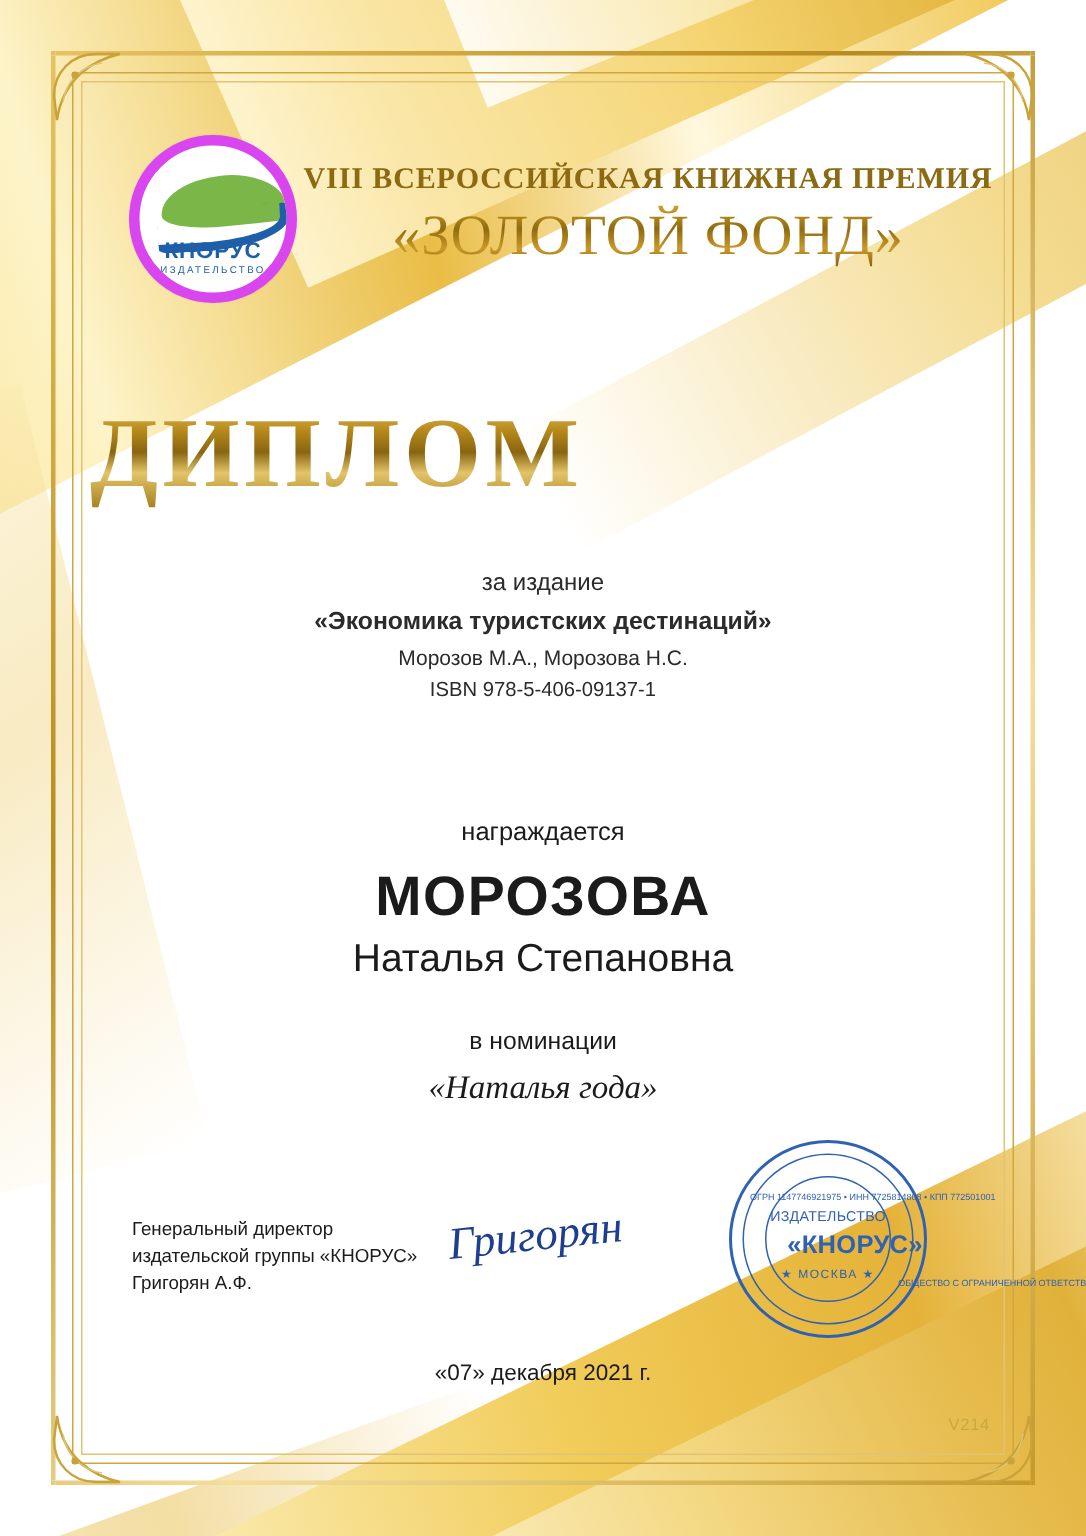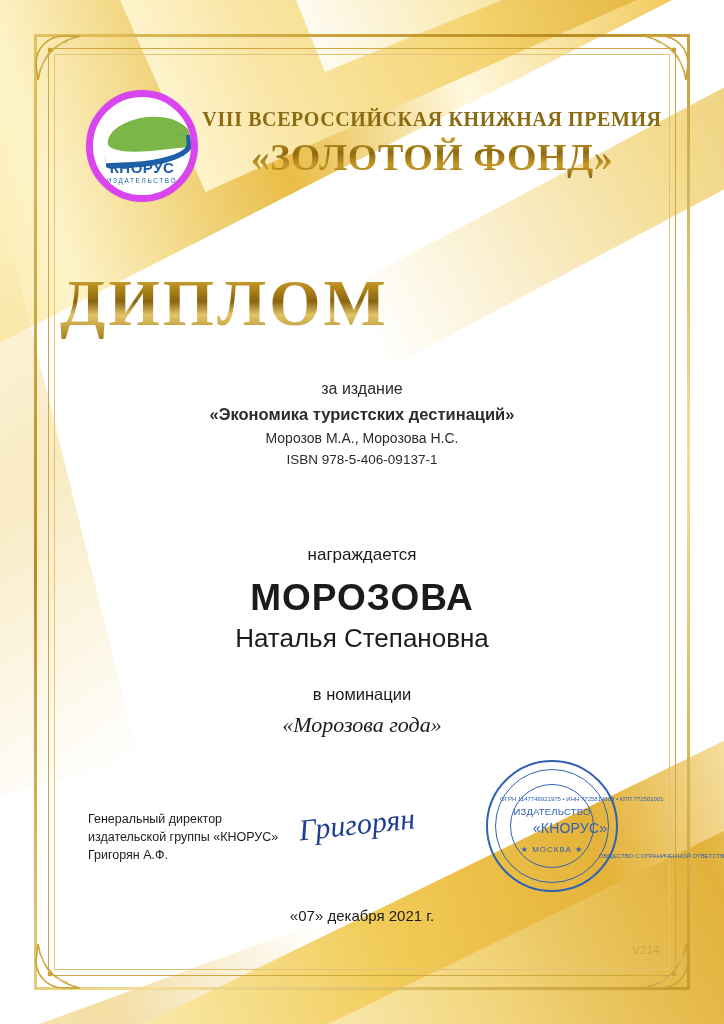--- a/index.html
+++ b/index.html
@@ -188,21 +188,21 @@
     font-family: Liberation Serif, serif;
     font-size: 20px;
     letter-spacing: .6px;
     font-weight: bold;
     color: #8c6a12;
     white-space: nowrap;
   }
   .award-line2 {
     font-family: "Liberation Serif", serif;
     font-size: 38px;
-    font-weight: bold;
+    font-weight: normal;
     margin-top: 4px;
     letter-spacing: .5px;
     background: linear-gradient(180deg, #d9a92c 0%, #8f6a10 40%, #c99a28 70%, #7d5c0c 100%);
     -webkit-background-clip: text;
     background-clip: text;
     color: #9a7416;
     -webkit-text-fill-color: transparent;
     white-space: nowrap;
   }
 
@@ -306,21 +306,21 @@
   }
   .stamp-center {
     position: absolute;
     left: 0; right: 0; top: 44px;
     text-align: center;
     font-size: 9.5px;
     line-height: 1.35;
     color: #2f62b3;
     letter-spacing: .2px;
   }
-  .stamp-center .big { font-size: 14px; font-weight: normal; padding-left: 36px; }
+  .stamp-center .big { font-size: 17px; font-weight: bold; padding-left: 36px; }
   .stamp-ring-text {
     position: absolute;
     inset: 0;
     font-size: 6px;
     color: #2f62b3;
   }
   .stamp-ring-text span {
     position: absolute;
     left: 50%; top: 50%;
     transform-origin: 0 0;
@@ -426,21 +426,21 @@
     </div>
 
     <div class="block-awardee">
       <div class="awardee-label">награждается</div>
       <div class="awardee-surname">МОРОЗОВА</div>
       <div class="awardee-name">Наталья Степановна</div>
     </div>
 
     <div class="block-nomination">
       <div class="nom-label">в номинации</div>
-      <div class="nom-value">«Морозова года»</div>
+      <div class="nom-value">«Наталья года»</div>
     </div>
 
     <div class="signature-block">
       <div>Генеральный директор</div>
       <div>издательской группы «КНОРУС»</div>
       <div>Григорян А.Ф.</div>
     </div>
 
     <div class="signature-mark">Григорян</div>
 

